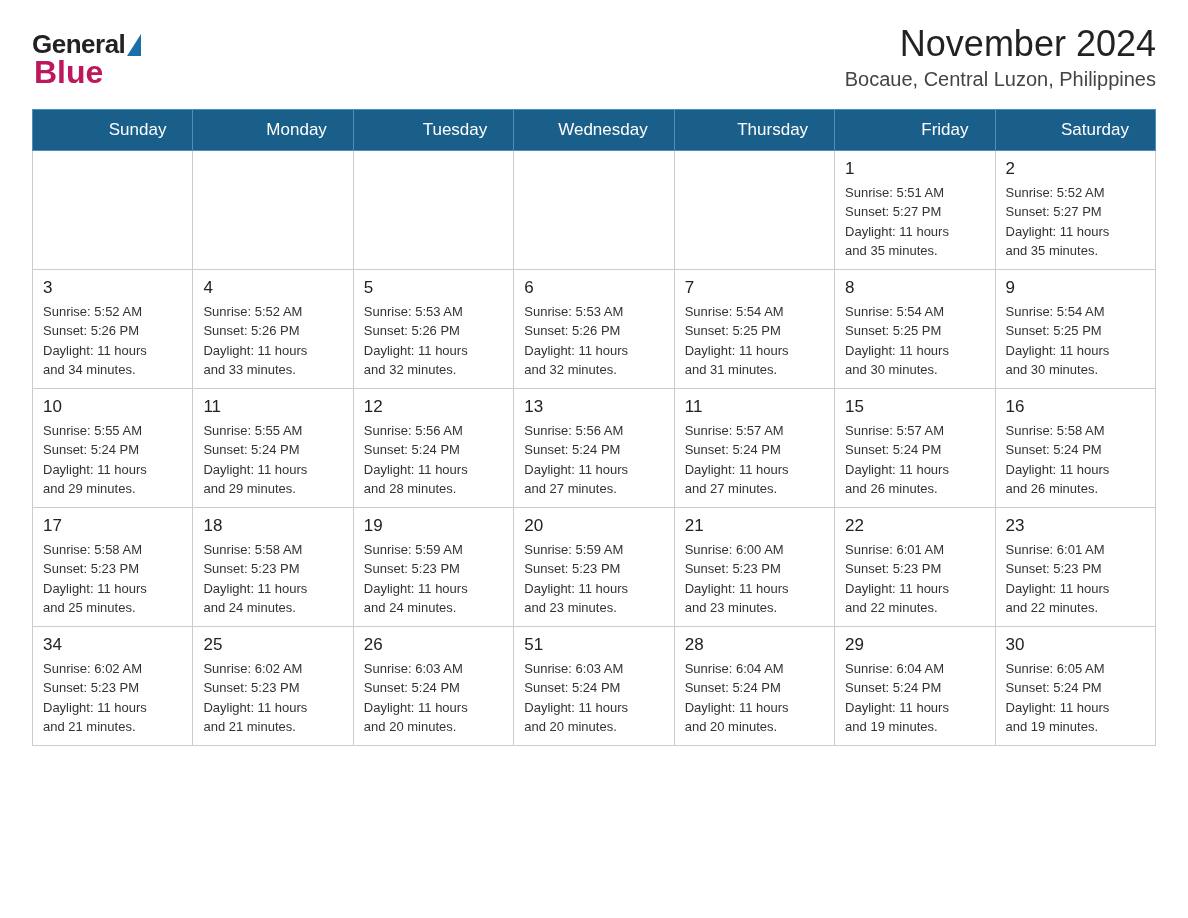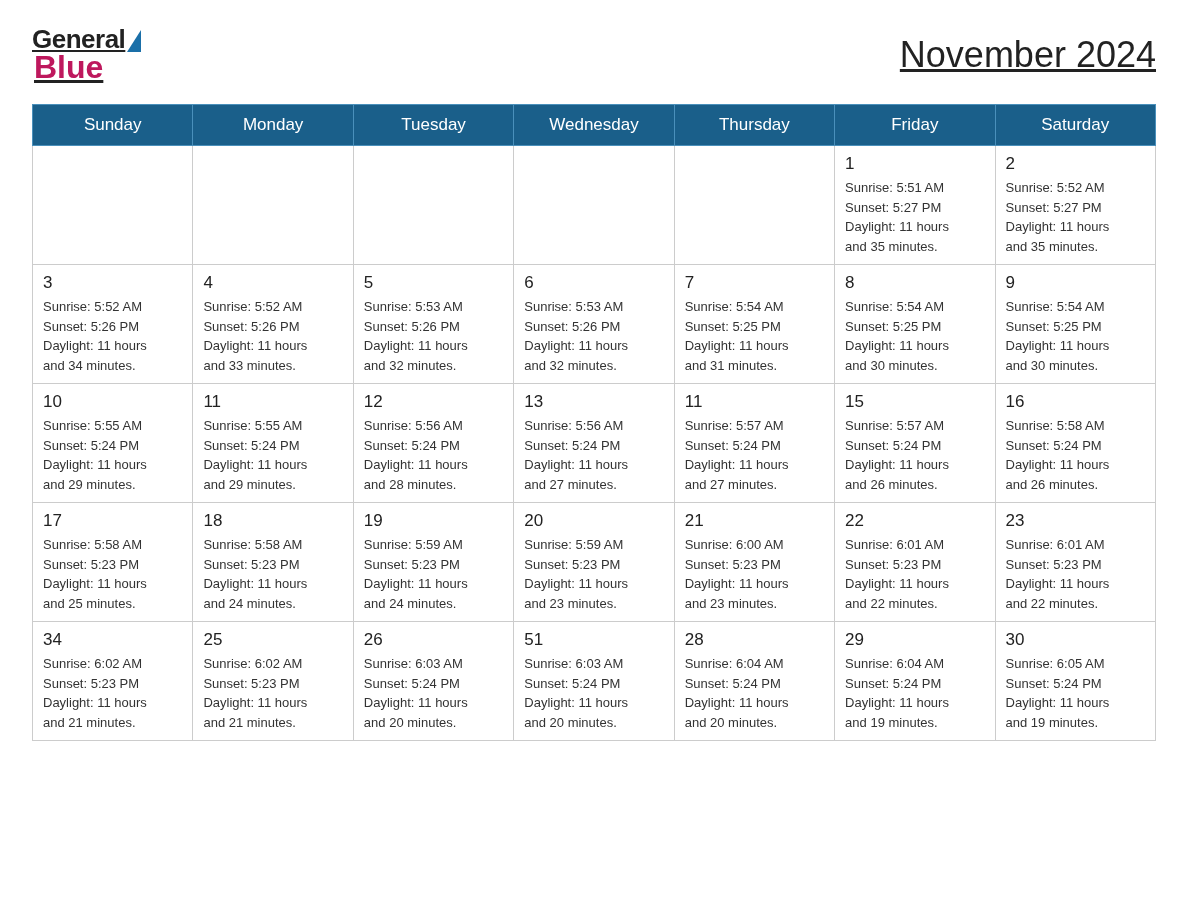--- a/index.html
+++ b/index.html
@@ -7,23 +7,22 @@
       font-family: Arial, Helvetica, sans-serif;
       background: #fff;
       color: #222;
       padding: 24px 32px;
       width: 1188px;
       min-height: 918px;
     }
     .header {
       display: flex;
       justify-content: space-between;
-      align-items: center;
+      align-items: flex-end;
       margin-bottom: 18px;
-      text-decoration: underline;
     }
     .logo {
       display: flex;
       flex-direction: column;
       align-items: flex-start;
     }
     .logo-top {
       display: flex;
       align-items: center;
     }
@@ -65,22 +64,22 @@
     .calendar {
       width: 100%;
       border-collapse: collapse;
       border: 1px solid #999;
     }
     .calendar th {
       background-color: #1a5f8a;
       color: #fff;
       font-size: 17px;
       font-weight: normal;
-      padding: 10px 16px;
-      text-align: center;
+      padding: 10px 26px;
+      text-align: right;
       border: 1px solid #4a90bb;
     }
     .calendar td {
       vertical-align: top;
       width: 14.28%;
       padding: 8px 10px;
       border: 1px solid #ccc;
       min-height: 100px;
       font-size: 13px;
       color: #333;
@@ -110,20 +109,21 @@
 <div class="header">
   <div class="logo">
     <div class="logo-top">
       <span class="logo-general">General</span>
       <div class="logo-triangle"></div>
     </div>
     <span class="logo-bottom">Blue</span>
   </div>
   <div class="title-section">
     <div class="month-title">November 2024</div>
+    <div class="location">Bocaue, Central Luzon, Philippines</div>
   </div>
 </div>
 
 <table class="calendar">
   <thead>
     <tr>
       <th>Sunday</th>
       <th>Monday</th>
       <th>Tuesday</th>
       <th>Wednesday</th>

